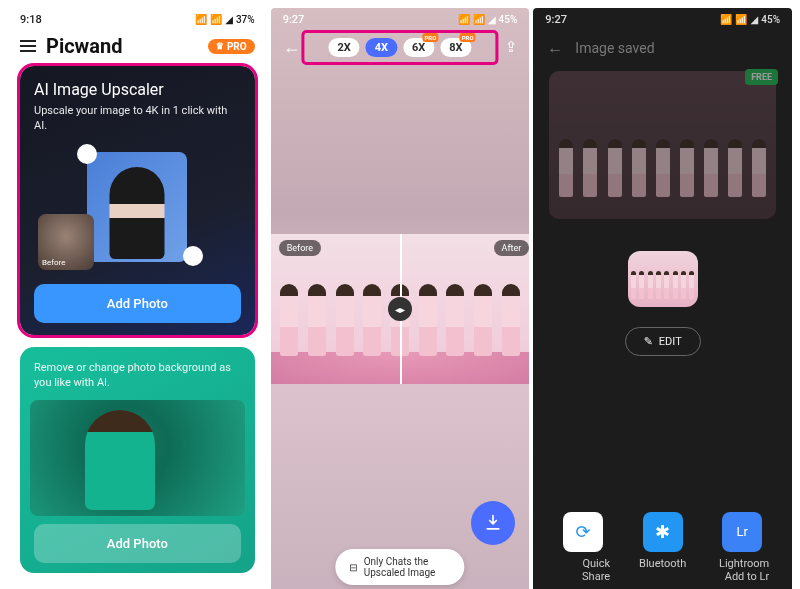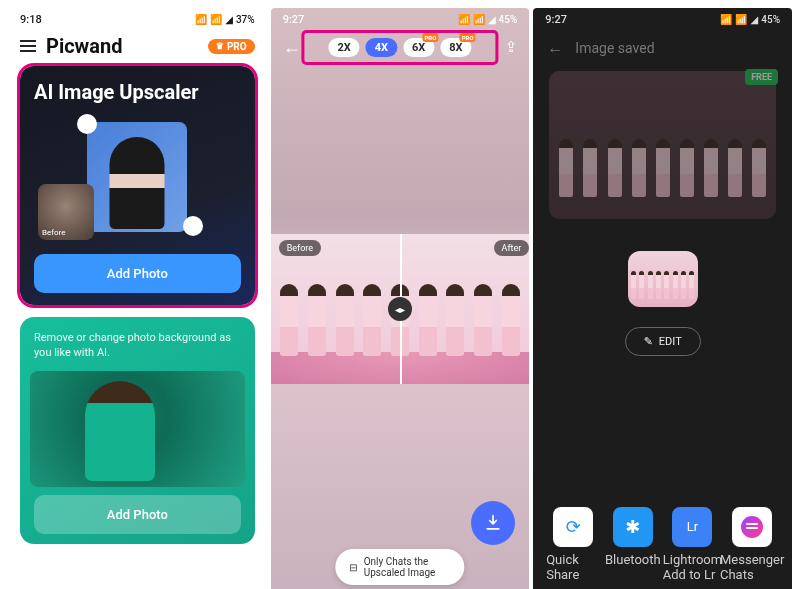--- a/index.html
+++ b/index.html
@@ -16,21 +16,21 @@
     .p1 .status { color:#1a1a1a; }
     .header1 { display:flex; align-items:center; padding:4px 12px 8px; gap:10px; }
     .hamburger { display:flex; flex-direction:column; gap:3px; }
     .hamburger span { width:16px; height:2px; background:#222; }
     .brand { font-weight:700; font-size:20px; color:#111; flex:1; }
     .pro-badge { background:#ff7a1a; color:#fff; border-radius:12px; padding:2px 8px; font-size:10px; font-weight:700; display:flex; align-items:center; gap:3px; }
     .crown { font-size:9px; }
     .cards { padding:0 12px; display:flex; flex-direction:column; gap:12px; }
     .card { border-radius:14px; padding:14px 14px 12px; color:#fff; position:relative; }
     .card.dark { background:linear-gradient(160deg,#151722 0%,#1b1f2e 60%,#1a2758 100%); outline:3px solid #e4007f; outline-offset:0; }
-    .card-title { font-size:20px; font-weight:700; margin-bottom:5px; }
+    .card-title { font-size:16px; font-weight:400; margin-bottom:5px; }
     .card-desc { font-size:11px; opacity:.9; line-height:1.35; }
     .preview { position:relative; height:130px; margin:10px -2px 10px; }
     .main-img { position:absolute; left:50%; top:8px; transform:translateX(-50%); width:100px; height:110px; border-radius:8px; background:linear-gradient(135deg,#4a7fd8,#6fa0e8); }
     .person { position:absolute; left:50%; top:15px; transform:translateX(-50%); width:55px; height:92px; border-radius:30px 30px 6px 6px; background:linear-gradient(180deg,#1a1a1a 0%,#1a1a1a 40%,#e8d0c5 40%,#e8d0c5 55%,#1a1a1a 55%); }
     .thumb { position:absolute; left:6px; bottom:4px; width:56px; height:56px; border-radius:8px; background:radial-gradient(circle at 50% 40%,#9a8275,#4a3c35); display:flex; align-items:flex-end; padding:3px 4px; font-size:8px; color:#fff; filter:blur(.3px); }
     .handle { position:absolute; width:20px; height:20px; border-radius:50%; background:#fff; }
     .handle.tl { top:0; left:45px; }
     .handle.br { bottom:8px; right:40px; }
     .add-btn { width:100%; border:none; border-radius:10px; padding:12px; font-size:13px; font-weight:500; color:#fff; }
     .add-btn.blue { background:#3a96ff; }
@@ -70,21 +70,21 @@
     .dim-preview .dancer { width:14px; height:58px; }
     .free-chip { position:absolute; top:-2px; right:-2px; background:#1fbf56; color:#fff; font-size:9px; font-weight:700; padding:3px 6px; border-radius:4px; }
     .mid { flex:1; display:flex; flex-direction:column; align-items:center; padding-top:32px; }
     .small-thumb { width:70px; height:56px; border-radius:12px; background:linear-gradient(180deg,#f0d4dd,#e6b2c5); position:relative; overflow:hidden; }
     .small-thumb .dancers { padding-bottom:8px; }
     .small-thumb .dancer { width:5px; height:28px; }
     .edit-btn { margin-top:20px; border:1px solid #666; background:transparent; color:#eee; border-radius:18px; padding:7px 18px; font-size:11px; display:flex; align-items:center; gap:6px; }
     .share-row { display:flex; justify-content:space-around; padding:10px 10px 14px; }
     .share-item { display:flex; flex-direction:column; align-items:center; gap:5px; width:54px; }
     .share-ic2 { width:40px; height:40px; border-radius:8px; display:flex; align-items:center; justify-content:center; font-size:18px; color:#fff; }
-    .share-lbl { font-size:13px; color:#ccc; text-align:left; line-height:1.2; }
+    .share-lbl { font-size:11px; color:#ccc; text-align:right; line-height:1.2; }
     .ic-qs { background:#fff; color:#2196f3; }
     .ic-bt { background:#2196f3; }
     .ic-lr { background:#3b82f6; font-size:13px; }
     .ic-msg { background:#fff; }
     .msg-bubble { width:22px; height:22px; border-radius:50%; background:linear-gradient(135deg,#a040ff,#ff3d88); position:relative; }
     .msg-bubble::after { content:""; position:absolute; top:7px; left:5px; width:12px; height:2px; background:#fff; border-radius:1px; box-shadow:0 4px 0 #fff; }
   </style>
 </head>
 <body>
 
@@ -103,20 +103,21 @@
         </div>
       <div class="brand">Picwand</div>
       <div class="pro-badge">
           <span class="crown">♛</span>
           <span>PRO</span>
         </div>
     </div>
     <div class="cards">
       <div class="card dark">
         <div class="card-title">AI Image Upscaler</div>
+        <div class="card-desc">Upscale your image to 4K in 1 click with AI.</div>
         <div class="preview">
           <div class="main-img">
               <div class="person"></div>
             </div>
           <div class="handle tl"></div>
           <div class="handle br"></div>
           <div class="thumb">
               <span>Before</span>
             </div>
         </div>
@@ -229,22 +230,16 @@
             <span>✱</span>
           </div>
         <div class="share-lbl">Bluetooth</div>
       </div>
       <div class="share-item">
         <div class="share-ic2 ic-lr">
             <span>Lr</span>
           </div>
         <div class="share-lbl">Lightroom Add to Lr</div>
       </div>
-      <div class="share-item">
-        <div class="share-ic2 ic-msg">
-            <div class="msg-bubble"></div>
-          </div>
-        <div class="share-lbl">Messenger Chats</div>
-      </div>
     </div>
   </div>
 
 </div>
 
 </body></html>

